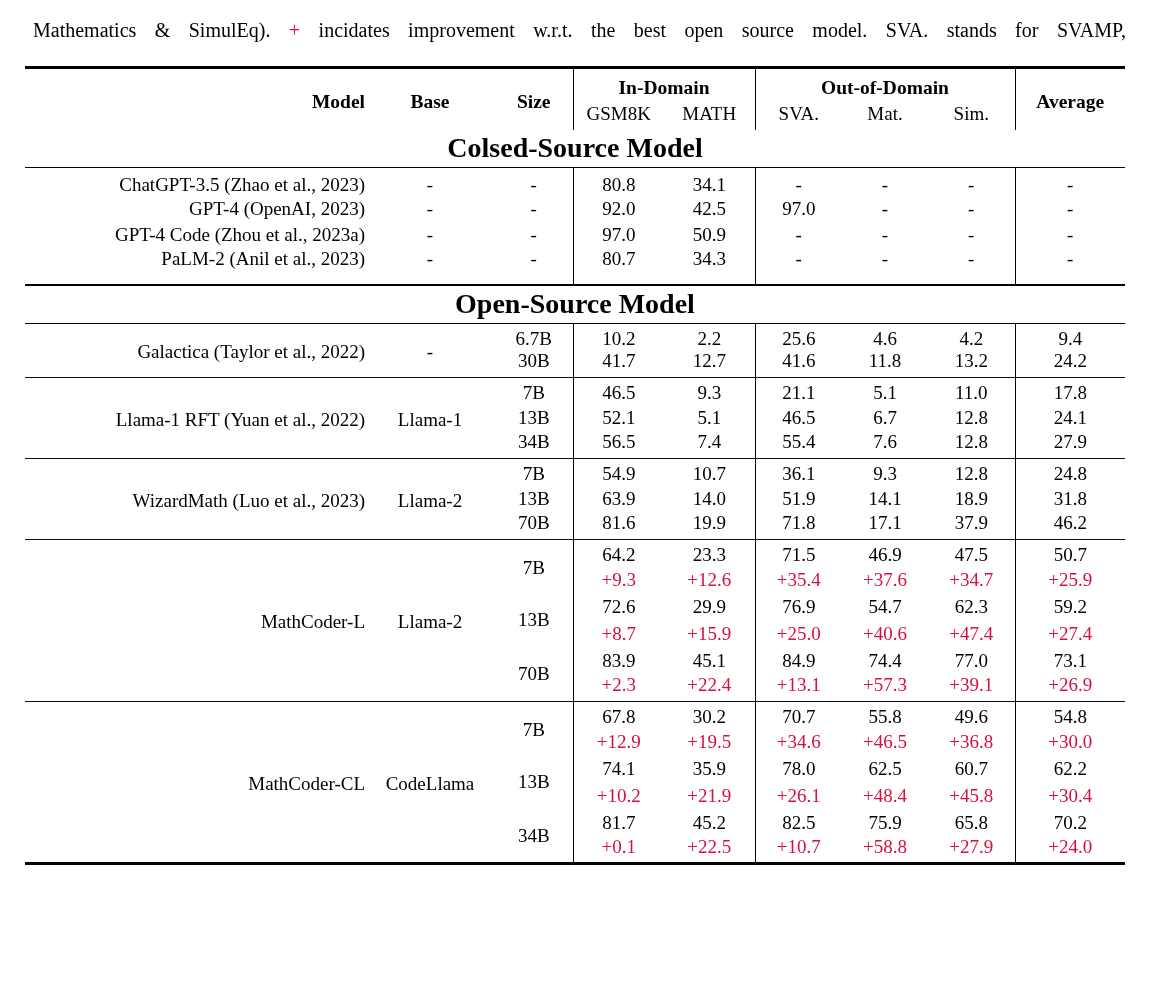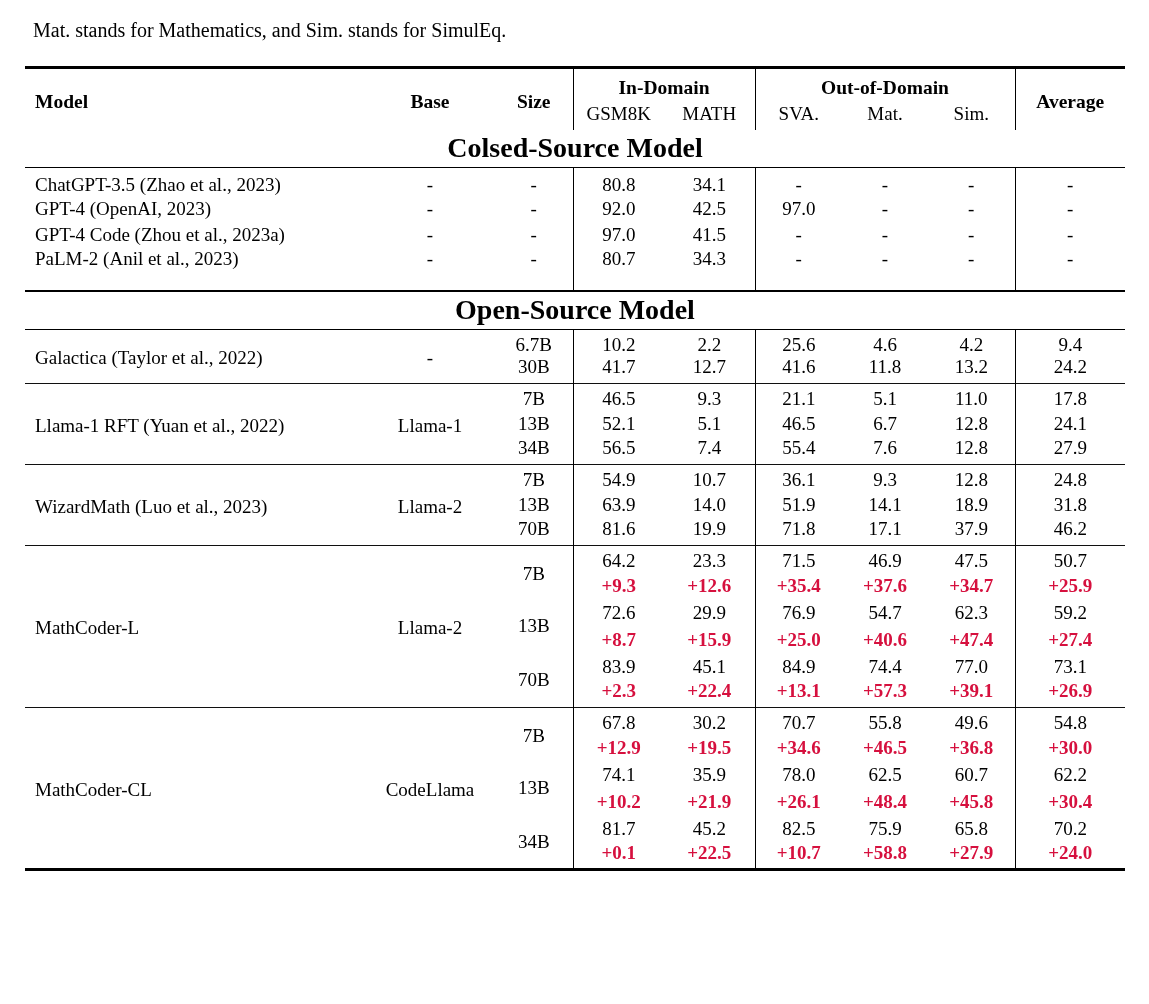--- a/index.html
+++ b/index.html
@@ -29,43 +29,43 @@
   }
   th, td {
     padding: 0; font-size: 19px; font-weight: normal;
     text-align: center; vertical-align: middle;
     overflow: hidden; white-space: nowrap;
   }
   thead th.bold, .grp { font-weight: bold; font-size: 19.5px; }
   thead tr.h1 th { height: 34px; padding-top: 5px; }
   thead tr.h2 th { height: 28px; padding-bottom: 3px; font-family: Liberation Serif, serif; }
   .vr { border-right: 1.2px solid var(--line); }
-  .model-cell, th.model-h { text-align: left; padding-left: 10px; }
+  .model-cell, th.model-h { text-align: right; padding-left: 10px; }
 
   tbody.section-title { border-top: 2px solid var(--line); border-bottom: 1.3px solid var(--line); }
   tbody.section-title.first { border-top: none; }
   tbody.section-title td { font-weight: bold; font-size: 28px; height: 38px; }
 
   tbody.group.sep { border-top: 1.8px solid #101010; }
   tbody.group tr.data td { height: 27px; }
   tbody.group.flat tr.data td { height: 26px; }
   tbody.group:not(.flat) tr:first-child td { padding-top: 4px; }
   tbody.group:not(.flat) tr:last-child td { padding-bottom: 4px; }
   tbody.group.first-flat tr:first-child td { padding-top: 6px; }
-  tbody.group.last-flat tr:last-child td { padding-bottom: 20px; }
-
-  tr.delta td { color: var(--red); font-weight: bold; }
+  tbody.group.last-flat tr:last-child td { padding-bottom: 14px; }
+
+  tr.delta td { color: var(--red); font-weight: normal; }
 </style>
 </head>
 <body>
 
 <div class="page">
 
   <div class="caption">
-    <div class="cap-line">Mat. stands for Mathematics, and Sim. stands for SimulEq.</div>
+    <div class="cap-line j"><span>Mathematics &amp; SimulEq). </span><span class="cap-red">+</span><span> incidates improvement w.r.t. the best open source model. SVA. stands for SVAMP,</span></div>
   </div>
 
   <table>
     <colgroup>
       <col style="width:340px">
         <col style="width:130px">
         <col style="width:78px">
       <col style="width:91px">
         <col style="width:91px">
       <col style="width:87px">
@@ -120,21 +120,21 @@
           <td class="val-cell vr">-</td>
           <td class="val-cell">-</td>
         </tr>
       </tbody>
       <tbody class="group flat">
         <tr class="data">
           <td class="model-cell" rowspan="1">GPT-4 Code (Zhou et al., 2023a)</td>
           <td class="base-cell" rowspan="1">-</td>
           <td class="size-cell vr" rowspan="1">-</td>
           <td class="val-cell">97.0</td>
-          <td class="val-cell vr">41.5</td>
+          <td class="val-cell vr">50.9</td>
           <td class="val-cell">-</td>
           <td class="val-cell">-</td>
           <td class="val-cell vr">-</td>
           <td class="val-cell">-</td>
         </tr>
       </tbody>
       <tbody class="group flat last-flat">
         <tr class="data">
           <td class="model-cell" rowspan="1">PaLM-2 (Anil et al., 2023)</td>
           <td class="base-cell" rowspan="1">-</td>

